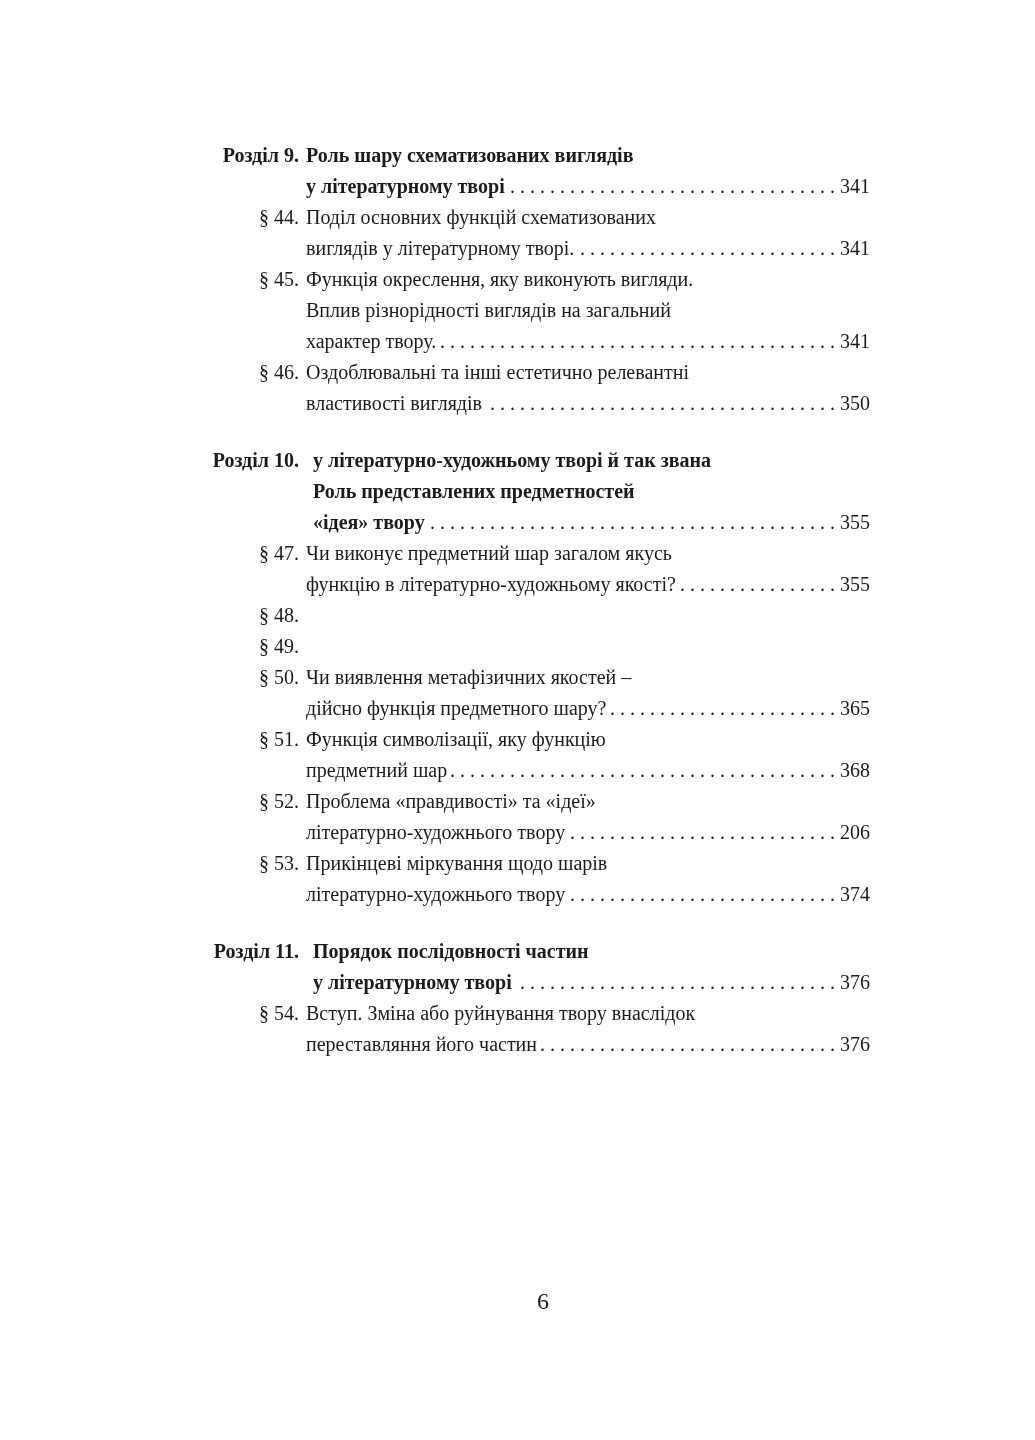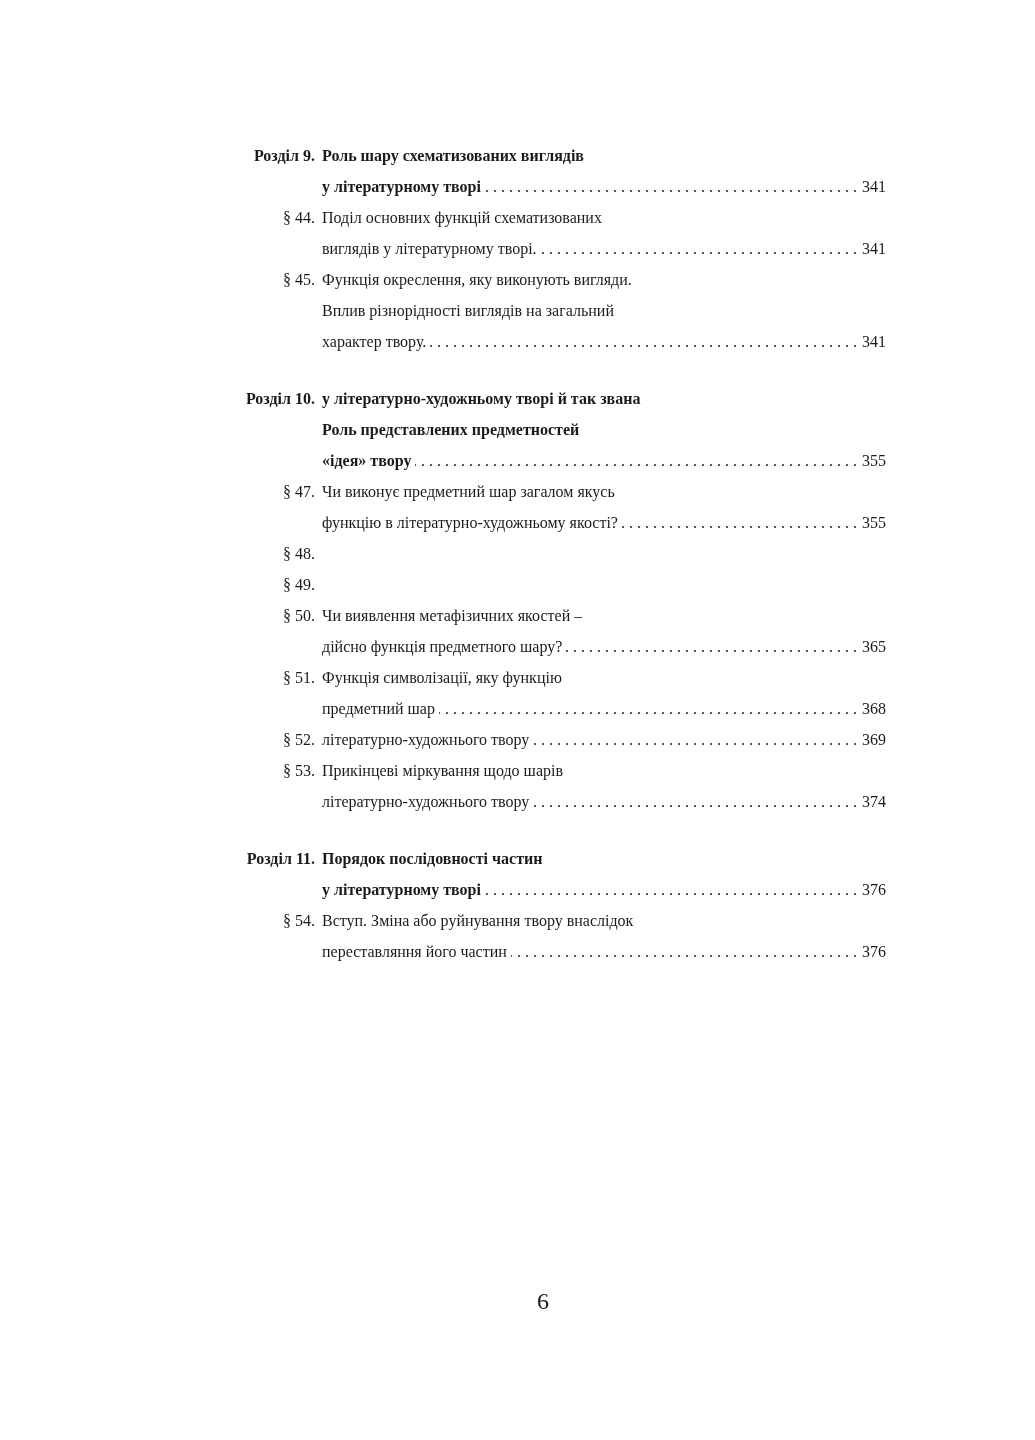--- a/index.html
+++ b/index.html
@@ -13,29 +13,29 @@
     color: #1b1b1b;
     overflow: hidden;
   }
   .page {
     position: absolute;
     inset: 0;
     background: #ffffff;
   }
   .toc {
     position: absolute;
-    left: 200px;
+    left: 184px;
     top: 140px;
     width: 686px;
-    font-size: 16px;
+    font-size: 20px;
     line-height: 31px;
   }
   .row { display: flex; align-items: flex-start; }
   .row.chapter { font-weight: 700; }
-  .row.chapter:not(:first-child) { margin-top: 26px; }
+  .row.chapter:not(:first-child) { margin-top: 26px; gap: 7px; }
   .col-label {
     flex: 0 0 115px;
     display: flex;
     justify-content: flex-end;
   }
   .col-label .label-text { white-space: nowrap; }
   .col-content {
     flex: 1 1 auto;
     min-width: 0;
     margin-left: 7px;
@@ -112,20 +112,35 @@
           <div class="line">
             <span class="text">Вплив різнорідності виглядів на загальний</span>
           </div>
           <div class="line">
             <span class="text">характер твору.</span>
             <span class="leader"></span>
             <span class="pg">341</span>
           </div>
         </div>
       </div>
+      <div class="row section">
+        <div class="col-label">
+          <span class="label-text">§ 46.</span>
+        </div>
+        <div class="col-content">
+          <div class="line">
+            <span class="text">Оздоблювальні та інші естетично релевантні</span>
+          </div>
+          <div class="line">
+            <span class="text">властивості виглядів</span>
+            <span class="leader"></span>
+            <span class="pg">350</span>
+          </div>
+        </div>
+      </div>
       <div class="row chapter">
         <div class="col-label">
           <span class="label-text">Розділ 10.</span>
         </div>
         <div class="col-content">
           <div class="line">
             <span class="text">у літературно-художньому творі й так звана</span>
           </div>
           <div class="line">
             <span class="text">Роль представлених предметностей</span>
@@ -191,23 +206,26 @@
             <span class="pg">368</span>
           </div>
         </div>
       </div>
       <div class="row section">
         <div class="col-label">
           <span class="label-text">§ 52.</span>
         </div>
         <div class="col-content">
           <div class="line">
+            <span class="text">Проблема «правдивості» та «ідеї»</span>
+          </div>
+          <div class="line">
             <span class="text">літературно-художнього твору</span>
             <span class="leader"></span>
-            <span class="pg">369</span>
+            <span class="pg">206</span>
           </div>
         </div>
       </div>
       <div class="row section">
         <div class="col-label">
           <span class="label-text">§ 53.</span>
         </div>
         <div class="col-content">
           <div class="line">
             <span class="text">Прикінцеві міркування щодо шарів</span>

